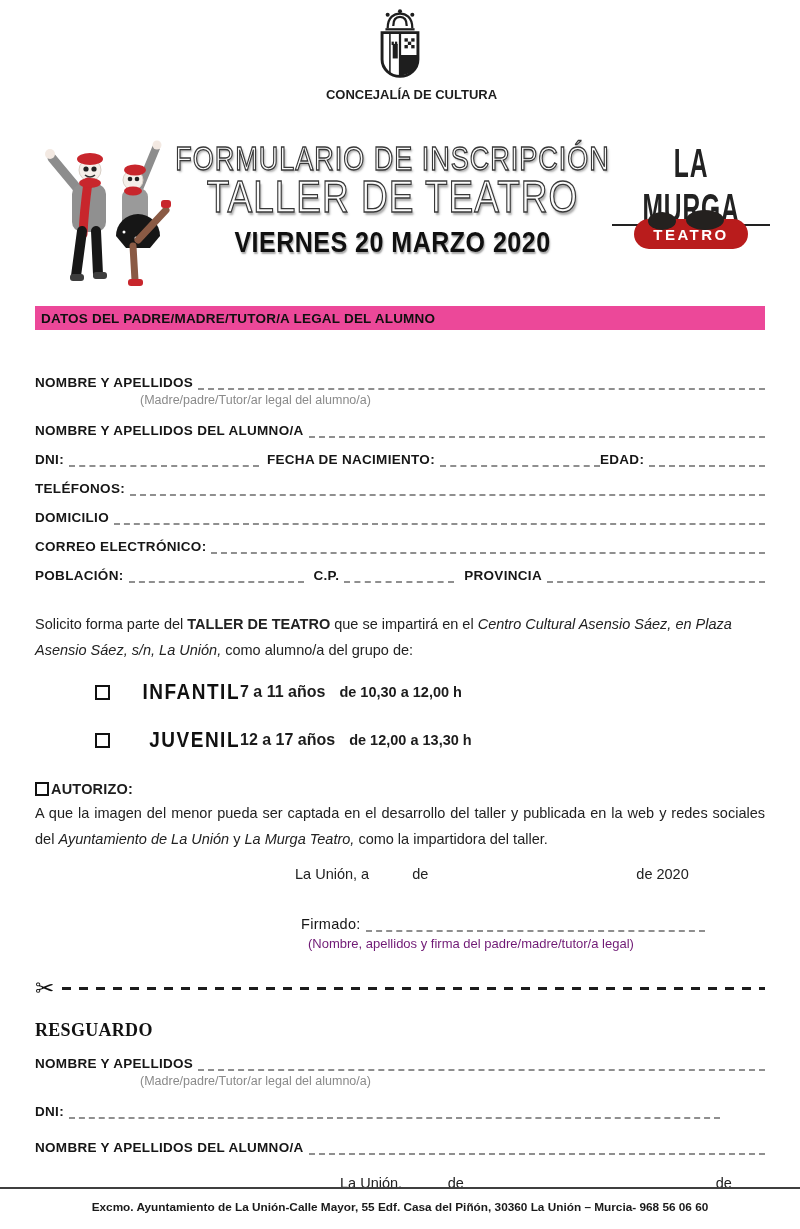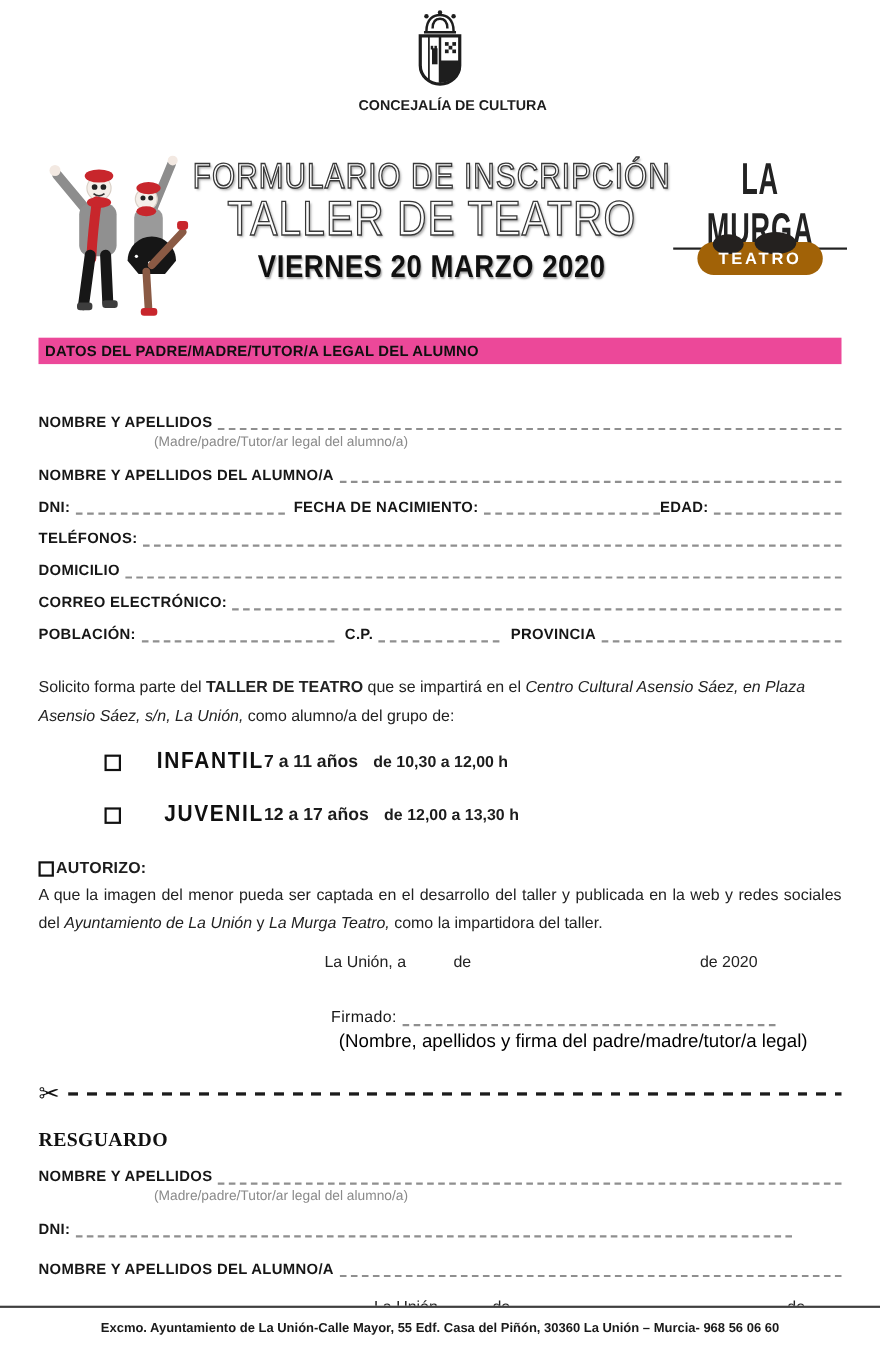--- a/index.html
+++ b/index.html
@@ -29,21 +29,21 @@
   }
   .t1 { font-size:27px; }
   .t2 { font-size:37px; margin-top:2px; }
   .t3 { font-size:25px; font-weight:800; letter-spacing:.5px; margin-top:9px;
         transform:scaleY(1.15); color:#101010;
         text-shadow:1px 1.5px 1.5px rgba(80,80,80,.5); }
   .logo { width:158px; flex:none; padding-top:16px; text-align:center; }
   .logo-top { font-size:30px; font-weight:bold; letter-spacing:1px; color:#222;
               transform:scale(.82,1.35); }
   .logo-line { border-top:2.5px solid #222; margin-top:4px; }
-  .logo-cloud { background:#a16207; color:#fff; width:114px; margin:-7px auto 18px;
+  .logo-cloud { background:#b91c1c; color:#fff; width:114px; margin:-7px auto 18px;
                 border-radius:16px; padding:7px 0 6px; font-size:15px; font-weight:bold;
                 letter-spacing:2.5px; position:relative; }
   .logo-cloud::before { content:""; position:absolute; top:-7px; left:14px;
       width:28px; height:18px; background:#24211f; border-radius:50%; }
   .logo-cloud::after  { content:""; position:absolute; top:-9px; left:52px;
       width:38px; height:20px; background:#24211f; border-radius:50%; }
   .cloud-text { position:relative; z-index:2; }
 
   
   .graybar { margin:12px 35px 0; background:#ec4899; padding:5px 6px 4px;
@@ -79,21 +79,21 @@
   .date-row .d1 { margin-left:260px; }
   .date-row .d2 { margin-left:43px; }
   .date-row .d3 { margin-left:208px; }
   .date-row2 { margin:20px 35px 0; display:flex; font-size:14.5px; color:#222; }
   .date-row2 .d1 { margin-left:305px; }
   .date-row2 .d2 { margin-left:38px; }
   .date-row2 .d3 { margin-left:252px; }
 
   .firmado-row { margin:30px 95px 0 301px; display:flex; align-items:flex-end; height:20px;
                  font-size:14.5px; color:#222; }
-  .firmado-hint { margin:4px 35px 0 308px; font-size:17px; color:#000000; }
+  .firmado-hint { margin:4px 35px 0 308px; font-size:13px; color:#701a75; }
 
   
   .cut-row { margin:26px 35px 0; display:flex; align-items:center; }
   .scissors { font-size:23px; line-height:1; color:#111; }
   .cut-dashes { flex:1; height:3px; margin-left:8px;
       background:repeating-linear-gradient(90deg,#1c1c1c 0 9px,transparent 9px 17px); }
 
   .resguardo-head { margin:20px 35px 0; font-family:"Liberation Serif", serif;
                     font-size:18px; font-weight:bold; letter-spacing:.3px; color:#111; }
   .resguardo { margin:10px 35px 0; }

